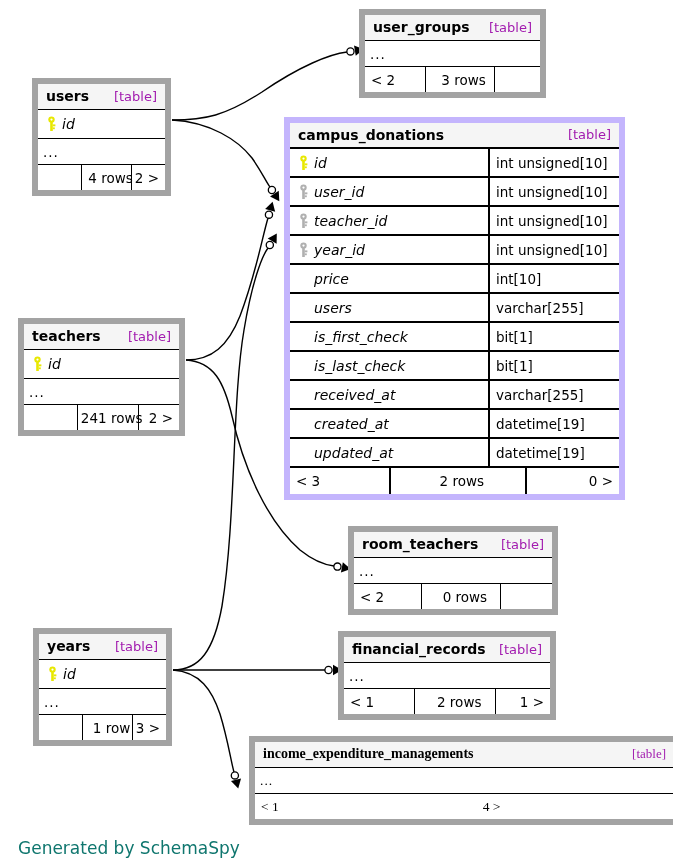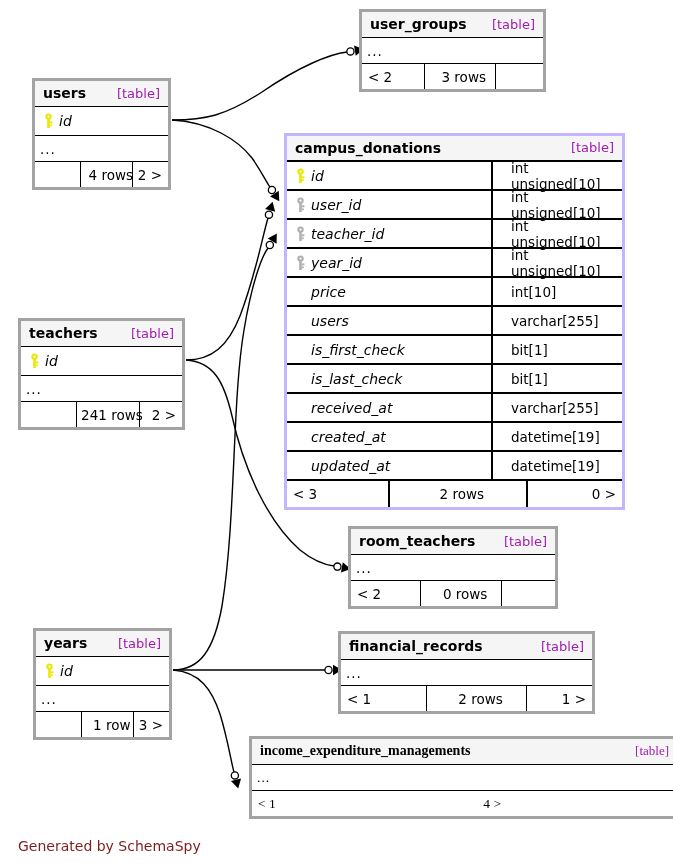--- a/index.html
+++ b/index.html
@@ -10,26 +10,26 @@
     position:relative;
     overflow:hidden;
     -webkit-font-smoothing:antialiased;
   }
   #canvas{position:absolute;left:0;top:0;width:673px;height:868px;}
   #edges{position:absolute;left:0;top:0;width:673px;height:868px;pointer-events:none;}
 
   .table-box{
     position:absolute;
     background:#ffffff;
-    border:3px solid #a3a3a3;
+    border:6px solid #a3a3a3;
     box-sizing:border-box;
     font-size:13.5px;
     color:#000000;
   }
-  .table-box.focus{border:3px solid #c4b5fd;margin-top:16px;}
+  .table-box.focus{border:6px solid #c4b5fd;}
 
   .tbl-header{
     display:flex;align-items:center;justify-content:space-between;
     background:#f5f5f5;
     border-bottom:1px solid #000000;
     padding:3px 8px 4px 8px;
     box-sizing:border-box;
     height:26px;
   }
   .table-box.focus .tbl-header{border-bottom:2px solid #000000;}
@@ -49,21 +49,21 @@
     display:flex;align-items:center;
     padding-left:8px;
     box-sizing:border-box;
     height:100%;
     overflow:hidden;
   }
   .col-type{
     flex:0 0 auto;
     width:131px;
     display:flex;align-items:center;
-    padding-left:18px;
+    padding-left:6px;
     box-sizing:border-box;
     height:100%;
     border-left:2px solid #000000;
   }
   .col-label{padding-left:2px;font-size:14px;font-style:italic;}
 
   .keyicon{display:inline-block;width:11px;height:16px;position:relative;flex:0 0 auto;margin-right:3px;}
   .keyicon svg{display:block;}
 
   .ellipsis-row{
@@ -88,22 +88,22 @@
     white-space:nowrap;
   }
   .foot-left{justify-content:flex-start;}
   .foot-mid{justify-content:center;border-left:1px solid #000;border-right:1px solid #000;padding-left:14px;}
   .table-box.focus .foot-mid{border-left:2px solid #000;border-right:2px solid #000;}
   .foot-right{justify-content:flex-end;}
 
   #credit{
     position:absolute;
     left:18px;top:838px;
-    font-size:14px;
-    color:#7f1d1d;
+    font-size:17px;
+    color:#0f766e;
   }
 </style>
 </head>
 <body>
 
 <div id="canvas">
 
   <svg id="edges" viewBox="0 0 673 868">
       <g>
         <path d="M172,120 C205,120 225,116 262,92 C300,66 330,54 347,52" fill="none" stroke="#000000" stroke-width="1.4"></path>
@@ -366,21 +366,21 @@
             </div>
           </div>
         </div>
         <div class="ellipsis-row">...</div>
         <div class="tbl-footer">
           <div class="foot-cell foot-left" style="width: 34%;"></div>
           <div class="foot-cell foot-mid" style="width: 40%;">1 row</div>
           <div class="foot-cell foot-right" style="width: 26%;">3 &gt;</div>
         </div>
       </div>
-      <div class="table-box" style="left: 338px; top: 631px; width: 257px;">
+      <div class="table-box" style="left: 338px; top: 631px; width: 218px;">
         <div class="tbl-header">
           <span class="tbl-name">financial_records</span>
           <span class="tbl-tag">[table]</span>
         </div>
         <div class="ellipsis-row">...</div>
         <div class="tbl-footer">
           <div class="foot-cell foot-left" style="width: 34%;">&lt; 1</div>
           <div class="foot-cell foot-mid" style="width: 40%;">2 rows</div>
           <div class="foot-cell foot-right" style="width: 26%;">1 &gt;</div>
         </div>

